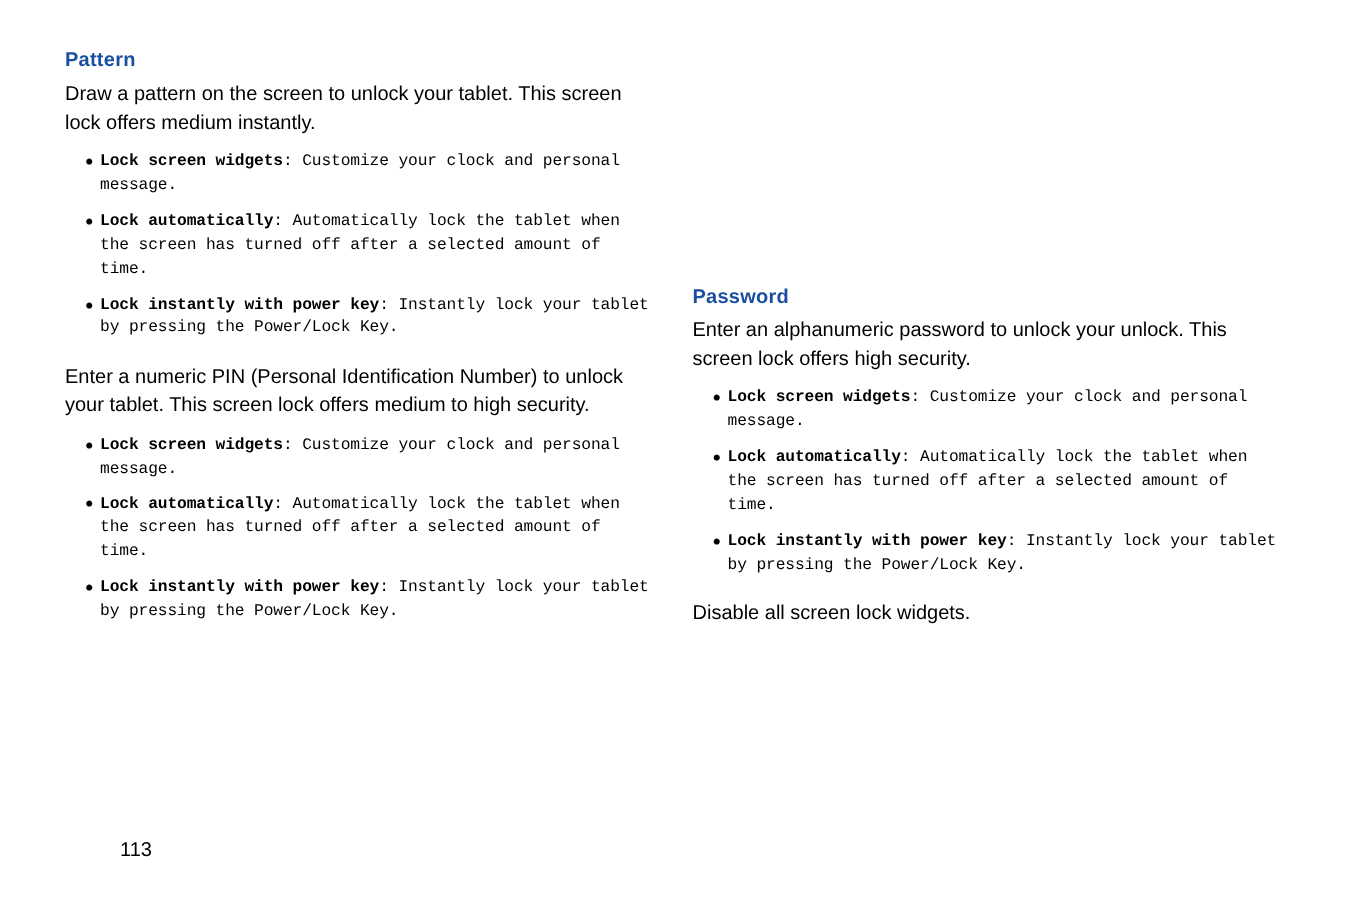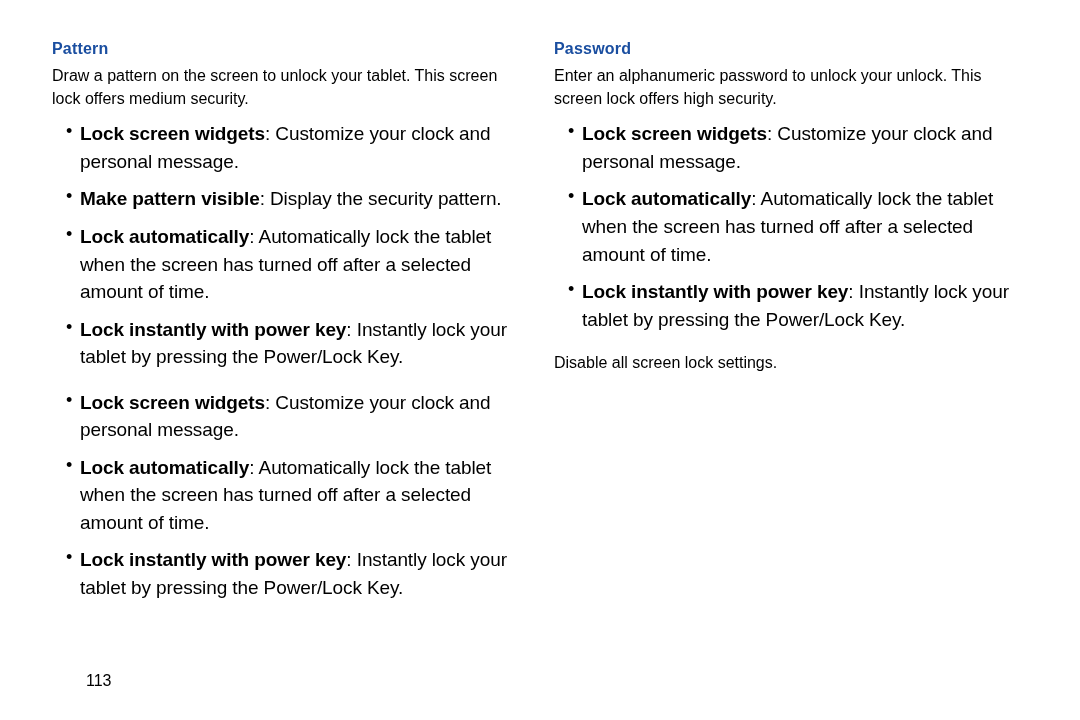--- a/index.html
+++ b/index.html
@@ -15,20 +15,21 @@
     box-sizing: border-box;
     width: 1080px;
     height: 720px;
     padding: 40px 52px 20px 52px;
     position: relative;
   }
   .cols {
     display: flex;
     flex-direction: row;
     gap: 28px;
+    align-items: flex-end;
   }
   .col {
     flex: 1 1 0;
     min-width: 0;
   }
   .sect-head {
     font-weight: bold;
     color: #1a4ea0;
     font-size: 16px;
     margin: 0 0 6px 0;
@@ -40,65 +41,65 @@
     line-height: 1.45;
     margin: 0 0 10px 0;
   }
   ul.opts {
     list-style: none;
     margin: 0 0 18px 0;
     padding: 0 0 0 14px;
   }
   ul.opts > li {
     position: relative;
-    font-size: 19px;
-    font-family: Liberation Sans, sans-serif;
+    font-size: 13px;
+    font-family: Liberation Mono, monospace;
     font-stretch: condensed;
     line-height: 1.45;
     margin: 0 0 10px 0;
     padding-left: 14px;
     letter-spacing: -0.1px;
   }
   ul.opts > li::before {
     content: "\2022";
     position: absolute;
     left: 0;
     top: 0;
     font-size: 18px;
     line-height: 1.3;
   }
   .b { font-weight: bold; }
   .block { margin-bottom: 14px; }
   .pagenum {
     position: absolute;
-    left: 86px;
+    left: 96px;
     bottom: 30px;
     font-size: 16px;
   }
 </style>
 </head>
 <body>
 
 <div class="page">
   <div class="cols">
 
     <div class="col">
 
       <div class="block">
         <div class="sect-head">Pattern</div>
-        <p class="para">Draw a pattern on the screen to unlock your tablet. This screen lock offers medium security.</p>
+        <p class="para">Draw a pattern on the screen to unlock your tablet. This screen lock offers medium instantly.</p>
         <ul class="opts">
           <li><span class="b">Lock screen widgets</span><span>: Customize your clock and personal message.</span></li>
-          <li><span class="b">Make pattern visible</span><span>: Display the security pattern.</span></li>
           <li><span class="b">Lock automatically</span><span>: Automatically lock the tablet when the screen has turned off after a selected amount of time.</span></li>
           <li><span class="b">Lock instantly with power key</span><span>: Instantly lock your tablet by pressing the Power/Lock Key.</span></li>
         </ul>
       </div>
 
       <div class="block">
+        <p class="para">Enter a numeric PIN (Personal Identification Number) to unlock your tablet. This screen lock offers medium to high security.</p>
         <ul class="opts">
           <li><span class="b">Lock screen widgets</span><span>: Customize your clock and personal message.</span></li>
           <li><span class="b">Lock automatically</span><span>: Automatically lock the tablet when the screen has turned off after a selected amount of time.</span></li>
           <li><span class="b">Lock instantly with power key</span><span>: Instantly lock your tablet by pressing the Power/Lock Key.</span></li>
         </ul>
       </div>
 
     </div>
 
     <div class="col">
@@ -107,21 +108,21 @@
         <div class="sect-head">Password</div>
         <p class="para">Enter an alphanumeric password to unlock your unlock. This screen lock offers high security.</p>
         <ul class="opts">
           <li><span class="b">Lock screen widgets</span><span>: Customize your clock and personal message.</span></li>
           <li><span class="b">Lock automatically</span><span>: Automatically lock the tablet when the screen has turned off after a selected amount of time.</span></li>
           <li><span class="b">Lock instantly with power key</span><span>: Instantly lock your tablet by pressing the Power/Lock Key.</span></li>
         </ul>
       </div>
 
       <div class="block">
-        <p class="para">Disable all screen lock settings.</p>
+        <p class="para">Disable all screen lock widgets.</p>
       </div>
 
     </div>
 
   </div>
 
   <div class="pagenum">113</div>
 </div>
 
 </body></html>

